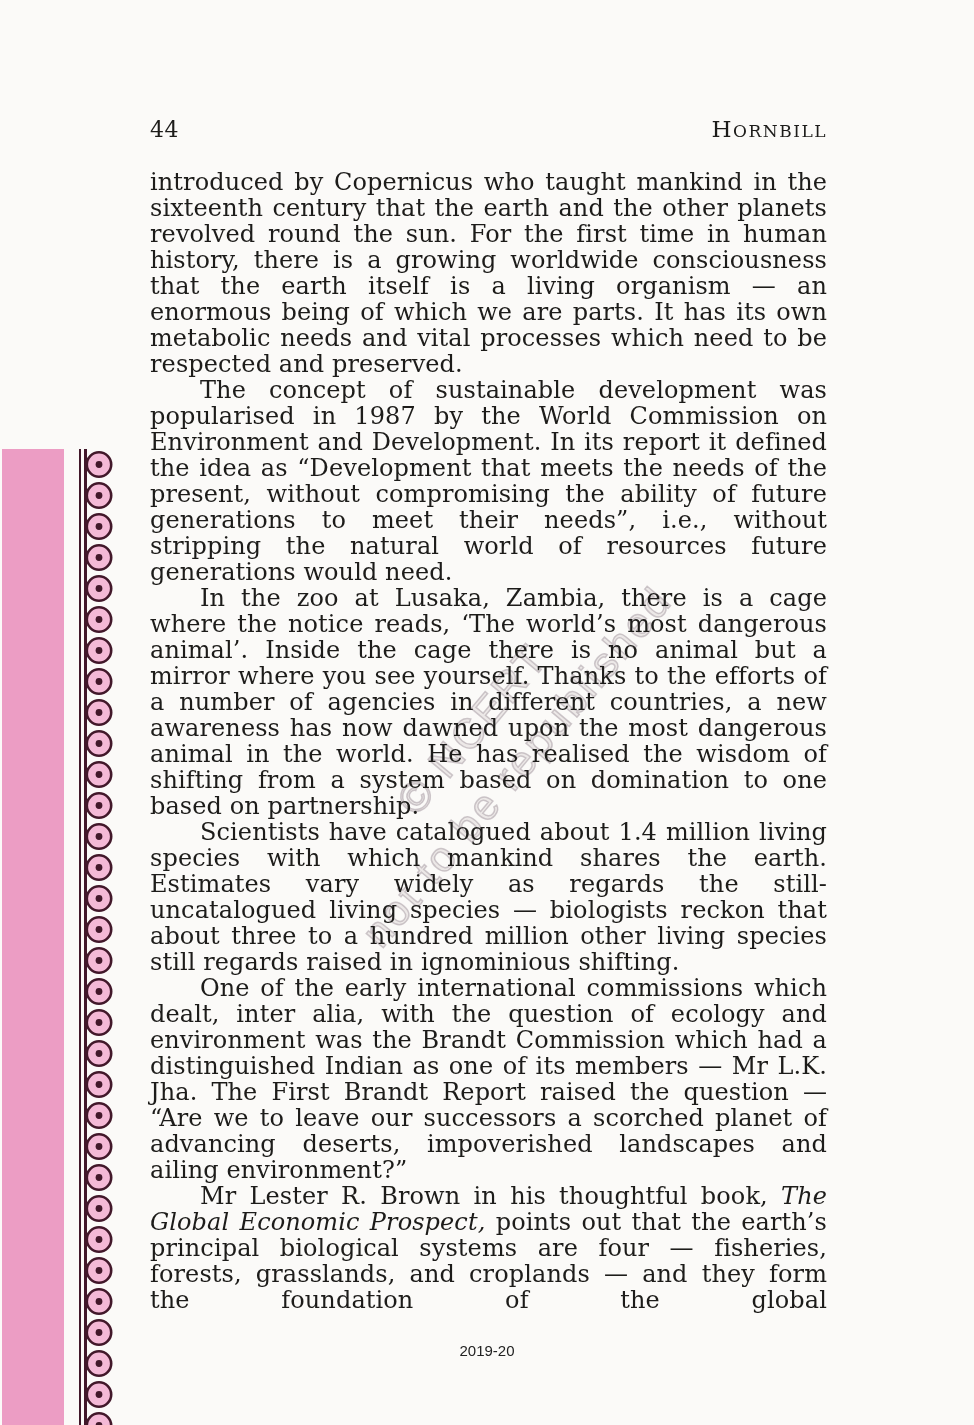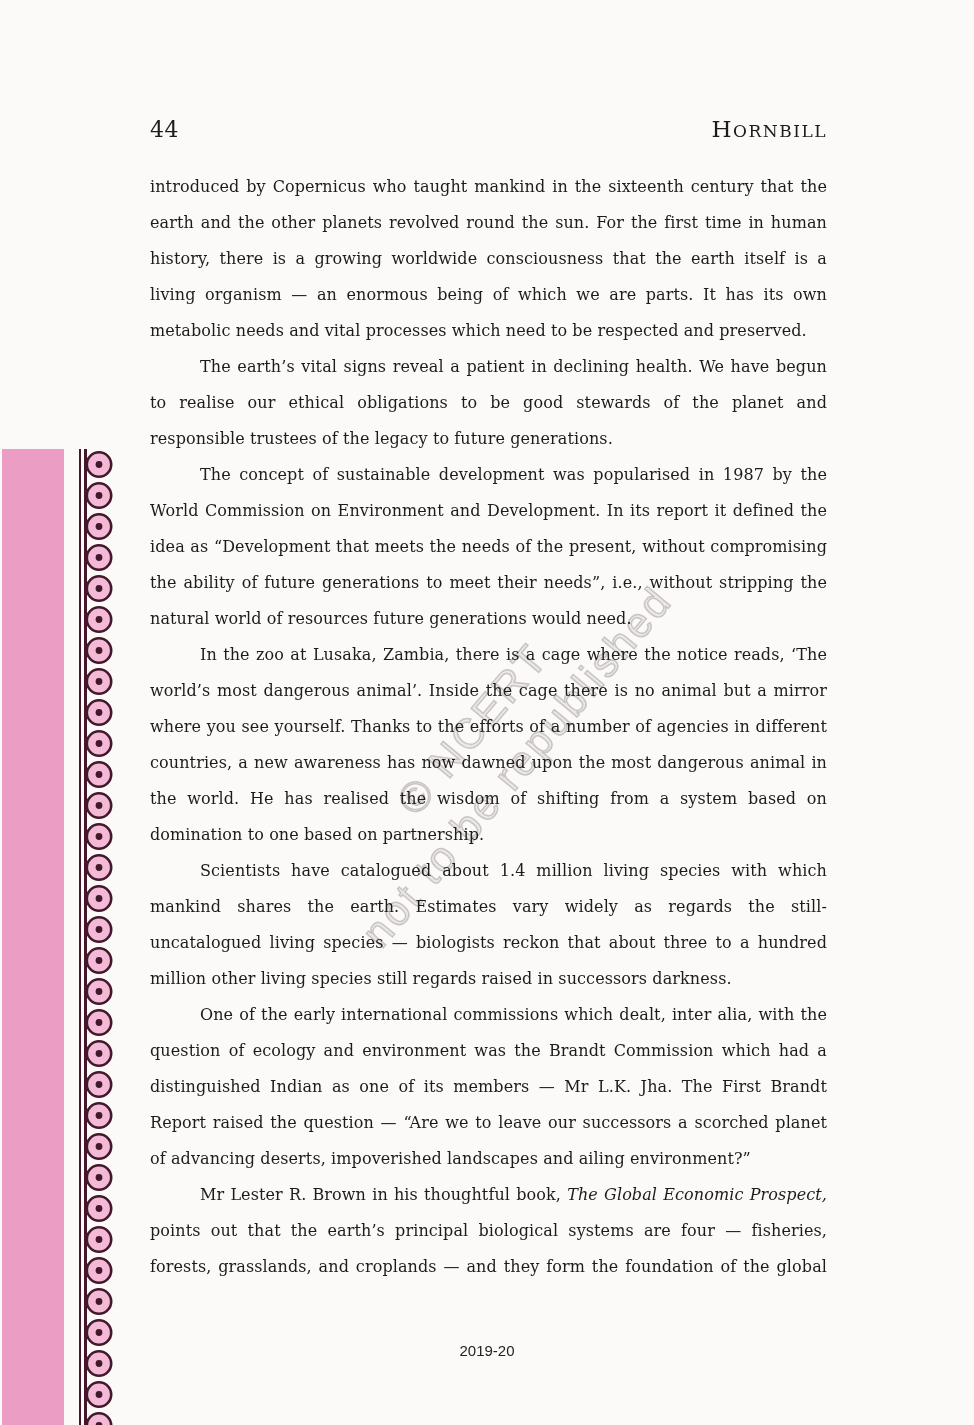--- a/index.html
+++ b/index.html
@@ -31,22 +31,22 @@
 
   
   .body-text {
     position: absolute;
     left: 150px;
     top: 169px;
     width: 677px;
     z-index: 2;
   }
   .body-text p {
-    font-size: 16px;
-    line-height: 36px;
+    font-size: 24px;
+    line-height: 26px;
     text-align: justify;
     letter-spacing: 0.1px;
   }
   .body-text p.indent { text-indent: 50px; }
   .body-text p.justify-last { text-align-last: justify; }
   .body-text b { font-weight: normal; }
   .body-text i { font-style: italic; }
 
   
   .watermark {
@@ -119,24 +119,23 @@
     <span class="book-title"><span class="cap">H</span><span>ORNBILL</span></span>
   </header>
 
   <div class="watermark">
     <div>© NCERT</div>
     <div>not to be republished</div>
   </div>
 
   <main class="body-text">
       <p class=""><span>introduced by Copernicus who taught mankind in the sixteenth century that the earth and the other planets revolved round the sun. For the first time in human history, there is a growing worldwide consciousness that the earth itself is a living organism — an enormous being of which we are parts. It has its own metabolic needs and vital processes which need to be respected and preserved.</span></p>
-      <p class="indent"><span>The earth’s vital signs reveal a patient in declining health. We have begun to realise our ethical obligations to be good stewards of the planet and responsible trustees of the legacy to future generations.</span></p>
       <p class="indent"><span>The concept of </span><b>sustainable development</b><span> was popularised in 1987 by the World Commission on Environment and Development. In its report it defined the idea as “Development that meets the needs of the present, without compromising the ability of future generations to meet their needs”, i.e., without stripping the natural world of resources future generations would need.</span></p>
       <p class="indent"><span>In the zoo at Lusaka, Zambia, there is a cage where the notice reads, ‘The world’s most dangerous animal’. Inside the cage there is no animal but a mirror where you see yourself. Thanks to the efforts of a number of agencies in different countries, a new awareness has now dawned upon the most dangerous animal in the world. He has realised the wisdom of shifting from a system based on domination to one based on partnership.</span></p>
-      <p class="indent"><span>Scientists have catalogued about 1.4 million living species with which mankind shares the earth. Estimates vary widely as regards the still-uncatalogued living species — biologists reckon that about three to a hundred million other living species still </span><b>regards</b><span> raised in </span><b>successors darkness</b><span>.</span></p>
+      <p class="indent"><span>Scientists have catalogued about 1.4 million living species with which mankind shares the earth. Estimates vary widely as regards the still-uncatalogued living species — biologists reckon that about three to a hundred million other living species still </span><b>regards</b><span> raised in </span><b>ignominious shifting</b><span>.</span></p>
       <p class="indent"><span>One of the early international commissions which dealt, </span><b>inter alia,</b><span> with the question of ecology and environment was the Brandt Commission which had a distinguished Indian as one of its members — Mr L.K. Jha. The First Brandt Report raised the question — “Are we to leave our successors a scorched planet of advancing deserts, impoverished landscapes and ailing environment?”</span></p>
       <p class="indent justify-last"><span>Mr Lester R. Brown in his thoughtful book, </span><i>The Global Economic Prospect,</i><span> points out that the earth’s principal biological systems are four — fisheries, forests, grasslands, and croplands — and they form the foundation of the global</span></p>
     </main>
 
   <div class="border-strip">
     <div class="pink-bar"></div>
     <div class="vline thin"></div>
     <div class="vline thick"></div>
     <svg class="scallops" width="30" height="976" xmlns="http://www.w3.org/2000/svg">
       <defs>

